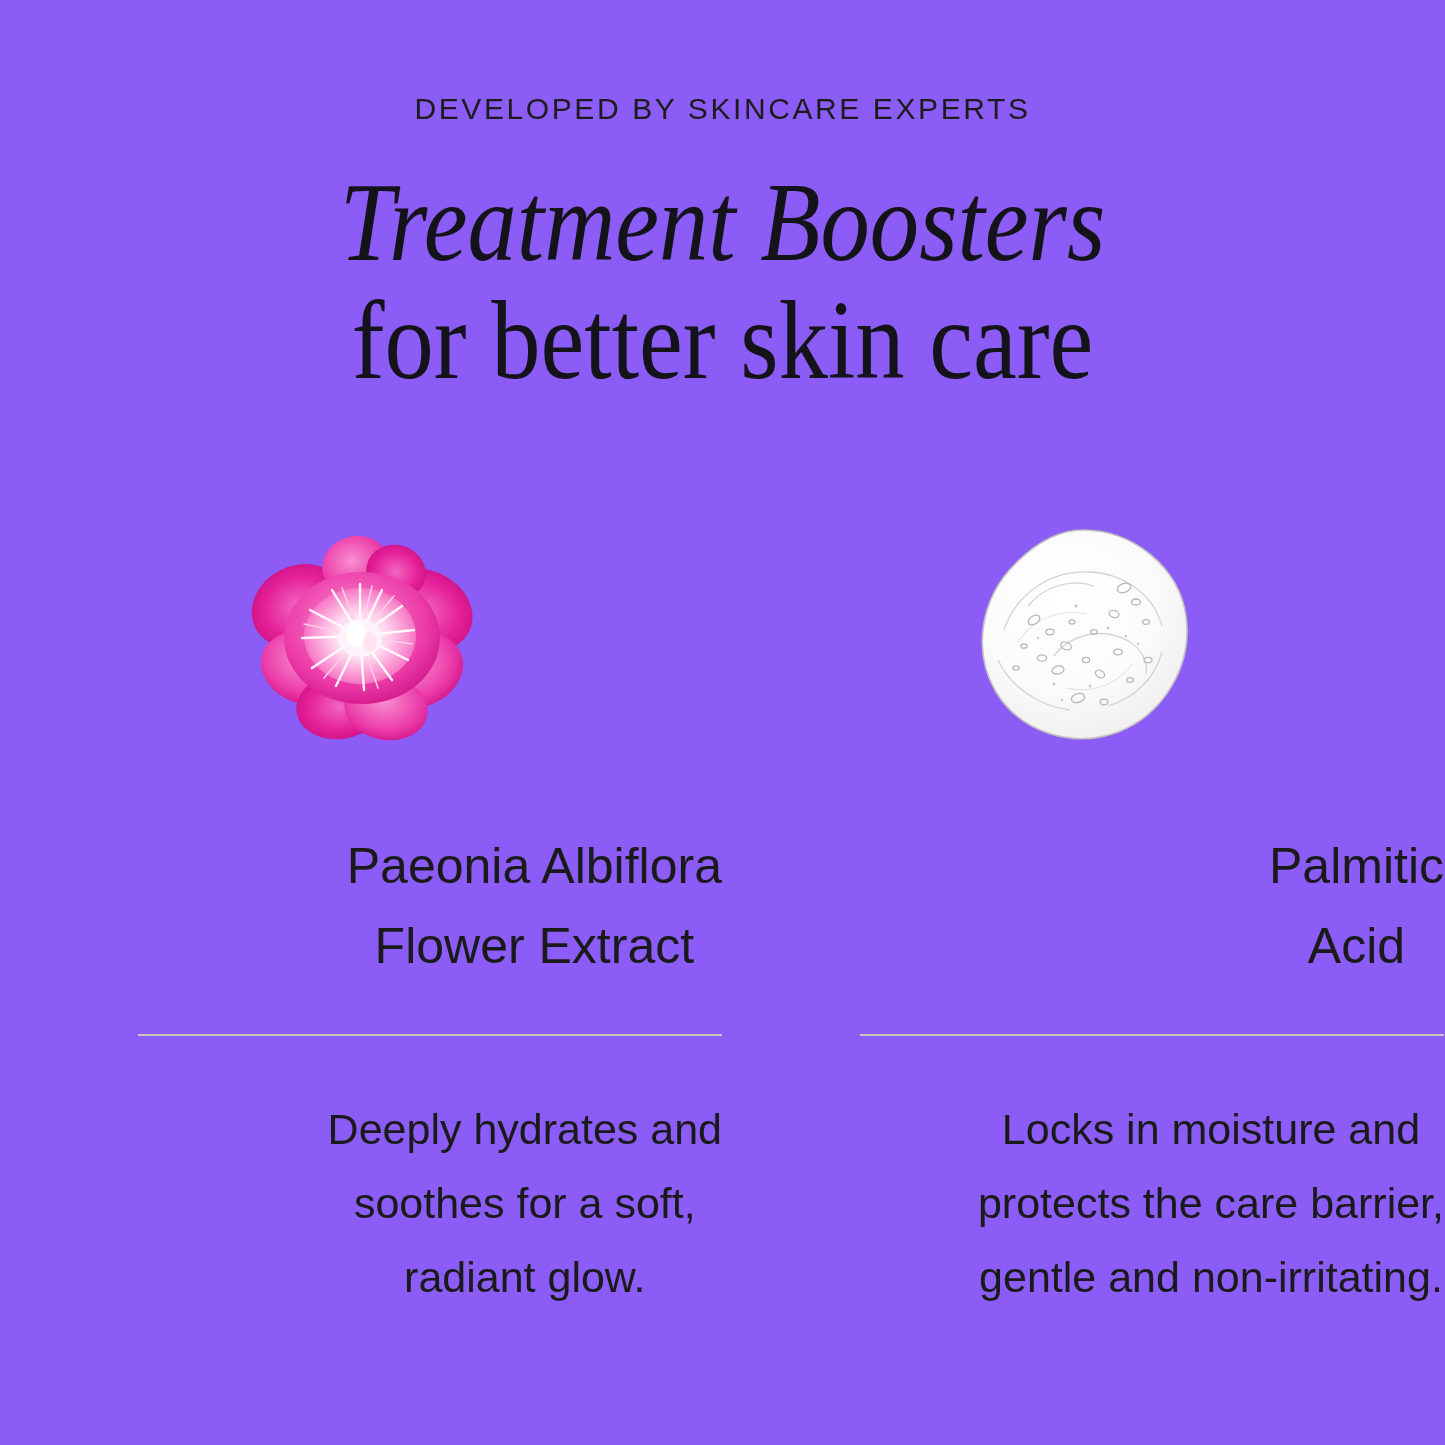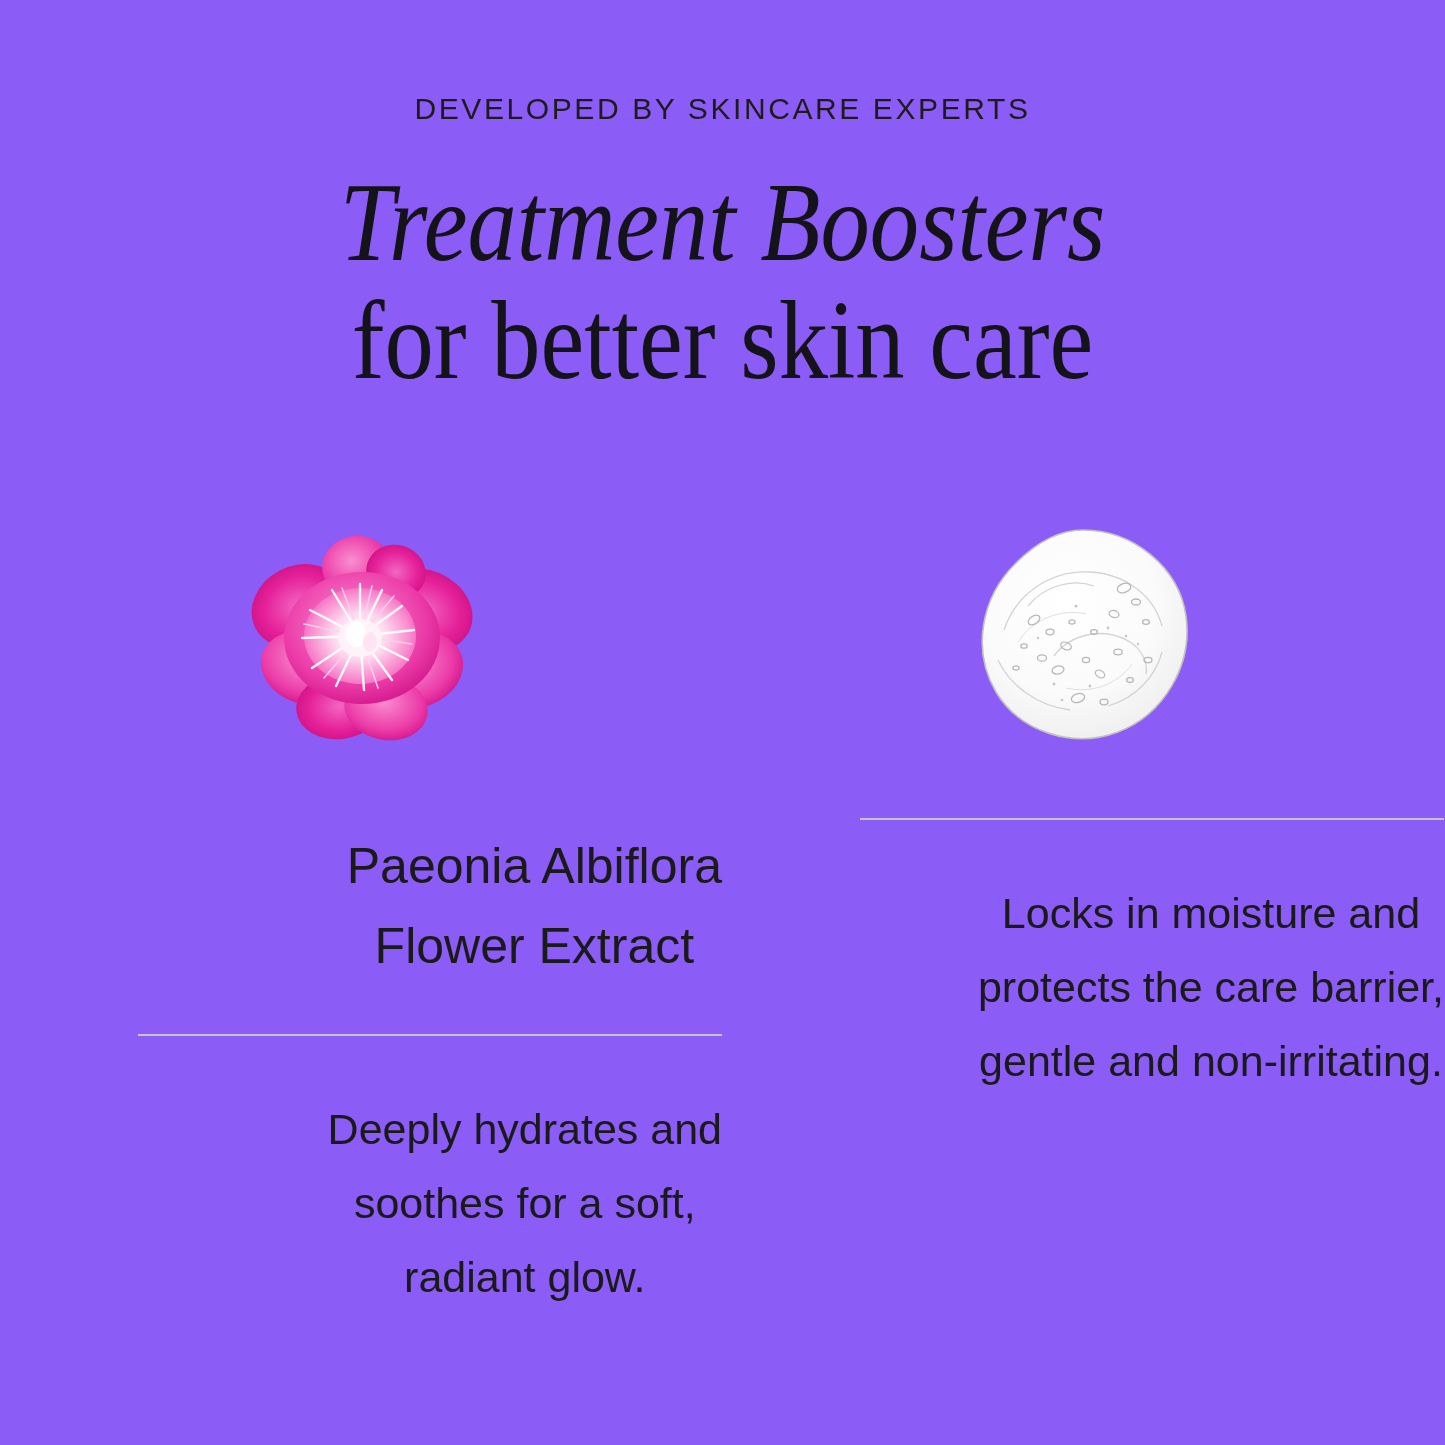--- a/index.html
+++ b/index.html
@@ -262,20 +262,22 @@
             <circle cx="96" cy="174" r="1.5"></circle>
             <circle cx="168" cy="126" r="1.3"></circle>
             <circle cx="80" cy="128" r="1.2"></circle>
             <circle cx="132" cy="176" r="1.4"></circle>
             <circle cx="180" cy="134" r="1.2"></circle>
             <circle cx="104" cy="190" r="1.3"></circle>
           </g>
         </svg>
       </div>
 
+      <div class="ingredient-name">Palmitic
+Acid</div>
       <div class="rule"></div>
       <div class="desc">Locks in moisture and
 protects the care barrier,
 gentle and non-irritating.</div>
     </div>
 
   </div>
 </div>
 
 </body></html>

